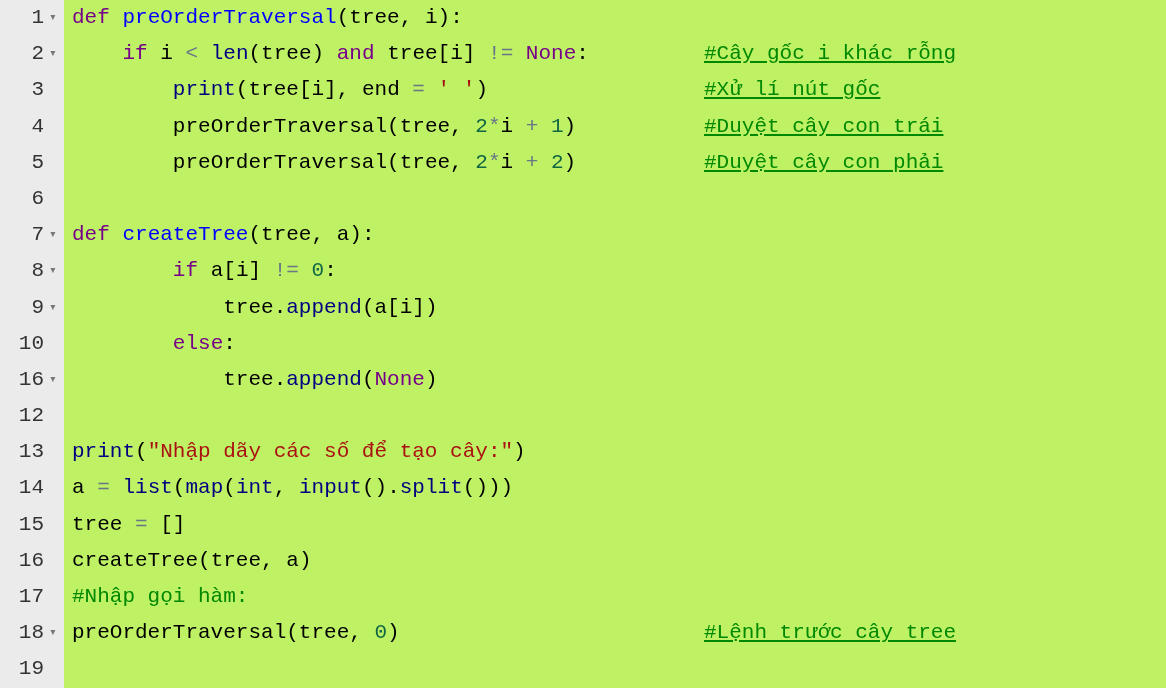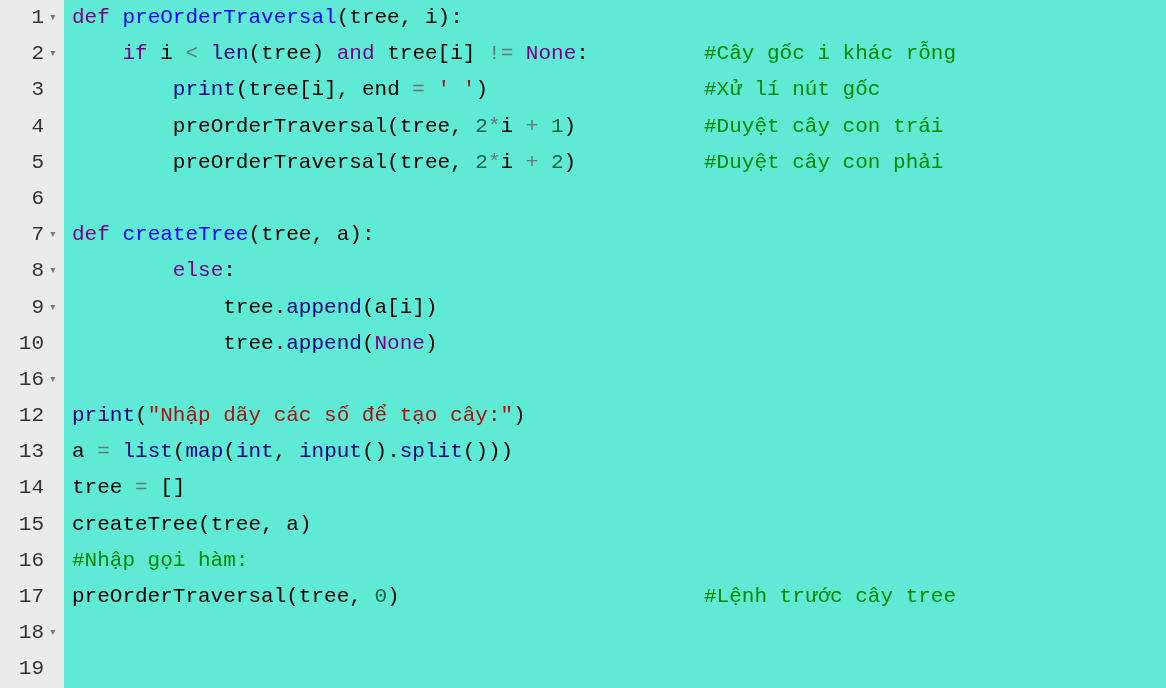--- a/index.html
+++ b/index.html
@@ -42,21 +42,21 @@
       font-size: 13px;
       width: 14px;
       display: inline-block;
       text-align: center;
     }
     .fold-arrow.empty {
       visibility: hidden;
     }
     .code-area {
       flex: 1;
-      background: #5eead4;
+      background: #bef264;
       overflow: hidden;
     }
     .code-line {
       height: 36.2px;
       line-height: 36.2px;
       white-space: pre;
       padding-left: 8px;
       display: flex;
     }
     .code-line .code-text {
@@ -72,20 +72,21 @@
     .comment { color: #008800; }
     .none { color: #770088; text-align: right; }
     .punct { color: #000000; }
     .line-wrap {
       position: relative;
     }
     .cmt-col {
       position: absolute;
       left: 640px;
       top: 0;
+      text-decoration: underline;
     }
   </style>
 </head>
 <body>
 
 <div class="gutter">
   <div class="gutter-line">
       <span class="gutter-number">1</span>
       <span class="fold-arrow">▾</span>
     </div>
@@ -173,24 +174,25 @@
 
   <div class="code-line line-wrap"><span class="code-text">        <span class="var">preOrderTraversal</span><span class="punct">(</span><span class="var">tree</span><span class="punct">,</span> <span class="num">2</span><span class="op">*</span><span class="var">i</span> <span class="op">+</span> <span class="num">1</span><span class="punct">)</span></span><span class="cmt-col comment">#Duyệt cây con trái</span></div>
 
   <div class="code-line line-wrap"><span class="code-text">        <span class="var">preOrderTraversal</span><span class="punct">(</span><span class="var">tree</span><span class="punct">,</span> <span class="num">2</span><span class="op">*</span><span class="var">i</span> <span class="op">+</span> <span class="num">2</span><span class="punct">)</span></span><span class="cmt-col comment">#Duyệt cây con phải</span></div>
 
   <div class="code-line line-wrap"></div>
 
   <div class="code-line line-wrap"><span class="code-text"><span class="kw">def</span> <span class="def">createTree</span><span class="punct">(</span><span class="var">tree</span><span class="punct">,</span> <span class="var">a</span><span class="punct">)</span><span class="punct">:</span></span></div>
 
 
+  <div class="code-line line-wrap"><span class="code-text">        <span class="kw">if</span> <span class="var">a</span><span class="punct">[</span><span class="var">i</span><span class="punct">]</span> <span class="op">!=</span> <span class="num">0</span><span class="punct">:</span></span></div>
+
+  <div class="code-line line-wrap"><span class="code-text">            <span class="var">tree</span><span class="punct">.</span><span class="builtin">append</span><span class="punct">(</span><span class="var">a</span><span class="punct">[</span><span class="var">i</span><span class="punct">]</span><span class="punct">)</span></span></div>
 
   <div class="code-line line-wrap"><span class="code-text">        <span class="kw">else</span><span class="punct">:</span></span></div>
-
-  <div class="code-line line-wrap"><span class="code-text">            <span class="var">tree</span><span class="punct">.</span><span class="builtin">append</span><span class="punct">(</span><span class="var">a</span><span class="punct">[</span><span class="var">i</span><span class="punct">]</span><span class="punct">)</span></span></div>
 
   <div class="code-line line-wrap"><span class="code-text">            <span class="var">tree</span><span class="punct">.</span><span class="builtin">append</span><span class="punct">(</span><span class="none">None</span><span class="punct">)</span></span></div>
 
   <div class="code-line line-wrap"></div>
 
   <div class="code-line line-wrap"><span class="code-text"><span class="builtin">print</span><span class="punct">(</span><span class="str">"Nhập dãy các số để tạo cây:"</span><span class="punct">)</span></span></div>
 
   <div class="code-line line-wrap"><span class="code-text"><span class="var">a</span> <span class="op">=</span> <span class="builtin">list</span><span class="punct">(</span><span class="builtin">map</span><span class="punct">(</span><span class="builtin">int</span><span class="punct">,</span> <span class="builtin">input</span><span class="punct">(</span><span class="punct">)</span><span class="punct">.</span><span class="builtin">split</span><span class="punct">(</span><span class="punct">)</span><span class="punct">)</span><span class="punct">)</span></span></div>
 
   <div class="code-line line-wrap"><span class="code-text"><span class="var">tree</span> <span class="op">=</span> <span class="punct">[]</span></span></div>

